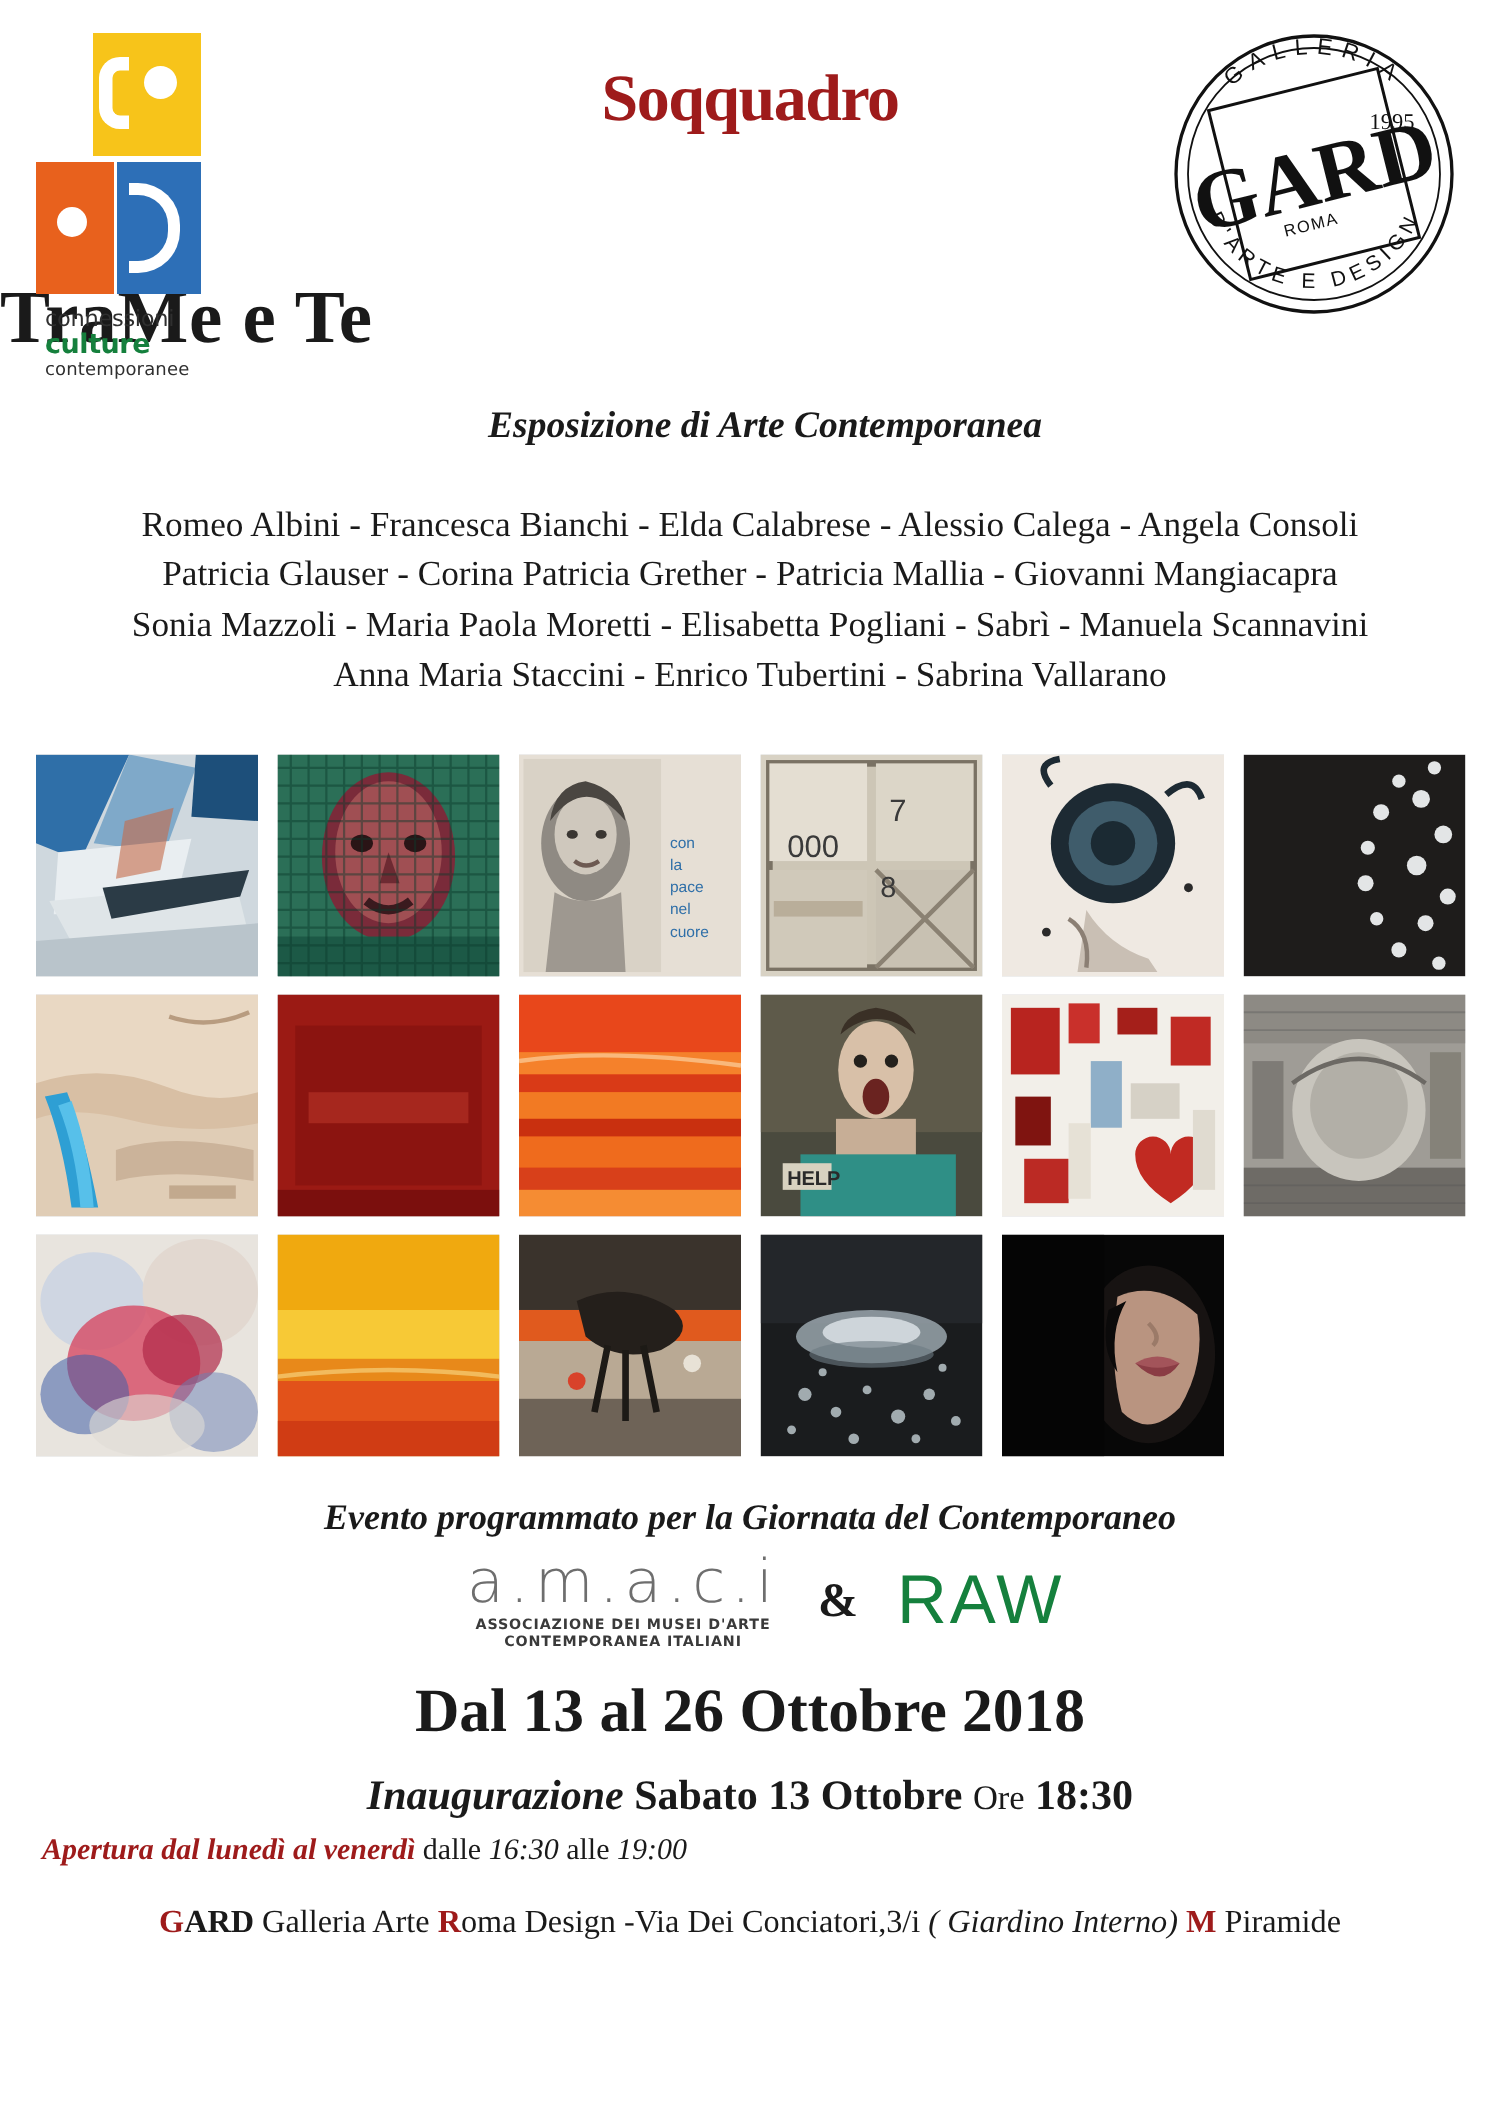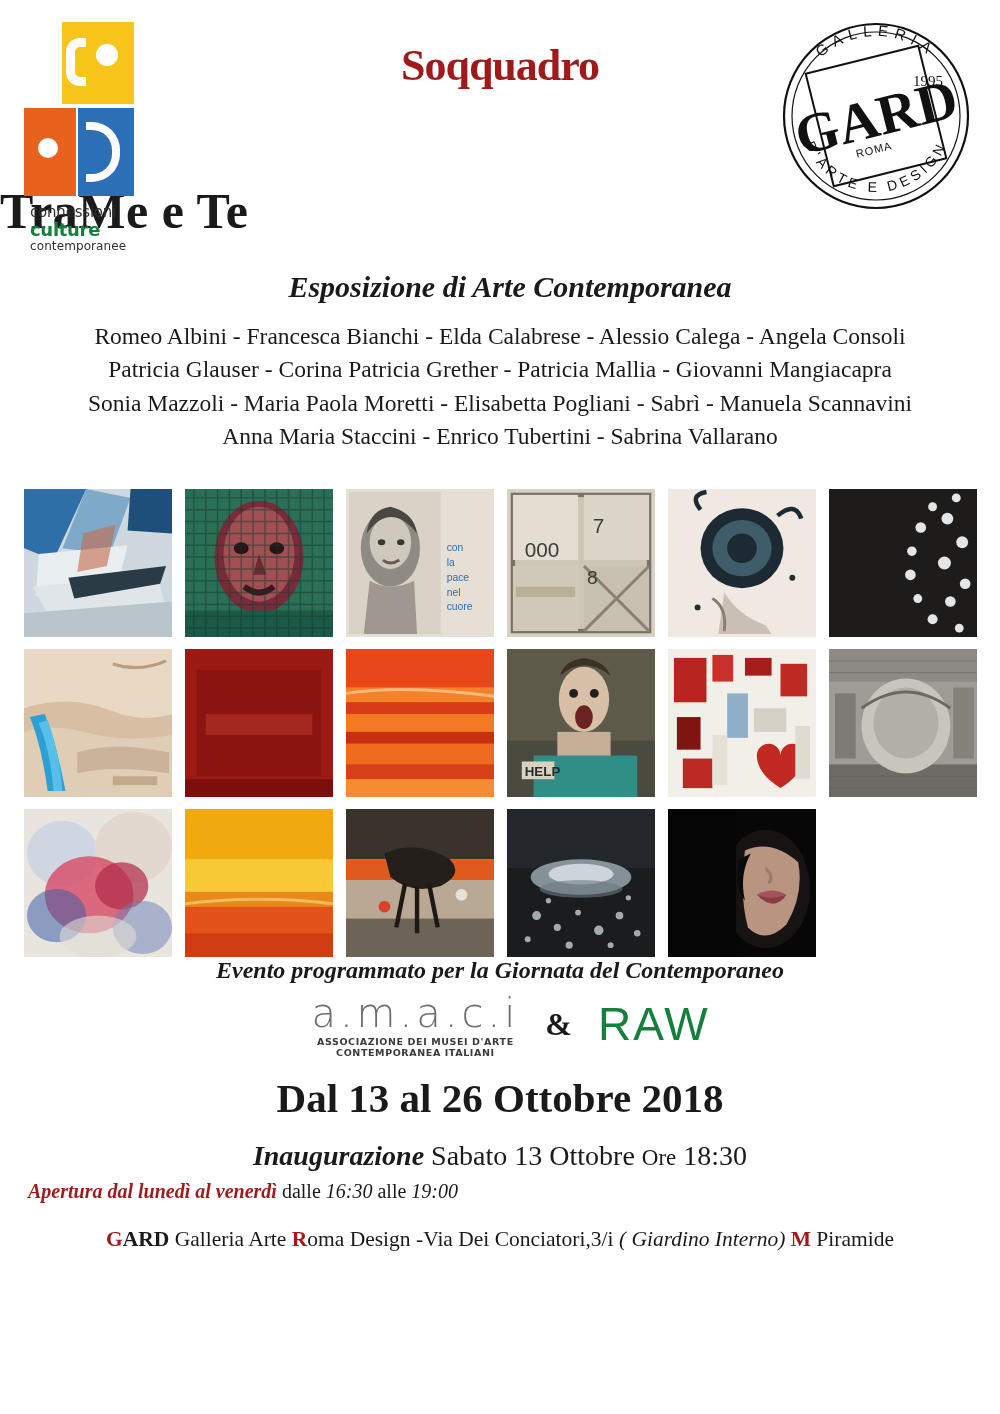--- a/index.html
+++ b/index.html
@@ -146,30 +146,30 @@
 
   
   .title-main {
     font-size: 50px;
     font-weight: bold;
     margin-top: -68px;
     letter-spacing: 0.5px;
   }
   .title-sub {
     text-align: center;
-    font-size: 30px;
+    font-size: 25px;
     font-style: italic;
     font-weight: bold;
     margin-top: 30px;
     padding-left: 20px;
   }
 
   
   .artists {
-    margin-top: 16px;
+    margin-top: 36px;
     text-align: center;
     font-size: 23.5px;
     line-height: 1.42;
     padding: 0 18px;
   }
 
   
   .grid {
     margin: 36px auto 0 auto;
     width: 952px;
@@ -187,20 +187,21 @@
     background: #ddd;
   }
   .cell svg, .cell .art { width: 100%; height: 100%; display: block; }
 
   
   .event-line {
     text-align: center;
     font-size: 24px;
     font-weight: bold;
     font-style: italic;
+    margin-top: 28px;
   }
   .logos-row {
     display: flex;
     align-items: center;
     justify-content: center;
     gap: 26px;
     margin-top: 6px;
     padding-left: 21px;
   }
   .amaci {
@@ -235,21 +236,21 @@
     font-size: 41px;
     font-weight: bold;
     margin-top: 16px;
   }
   .opening {
     text-align: center;
     font-size: 28px;
     margin-top: 18px;
   }
   .opening .it { font-style: italic; font-weight: bold; }
-  .opening .bo { font-weight: normal; }
+  .opening .bo { font-weight: bold; }
   .opening .small { font-size: 23px; }
   .hours {
     font-size: 20px;
     margin-top: 8px;
     color: #9e1b1b;
     margin-left: 28px;
   }
   .hours .i { font-style: italic; font-weight: bold; }
   .hours .dk { color: #1a1a1a; }
   .hours .dki { color: #1a1a1a; font-style: italic; }

